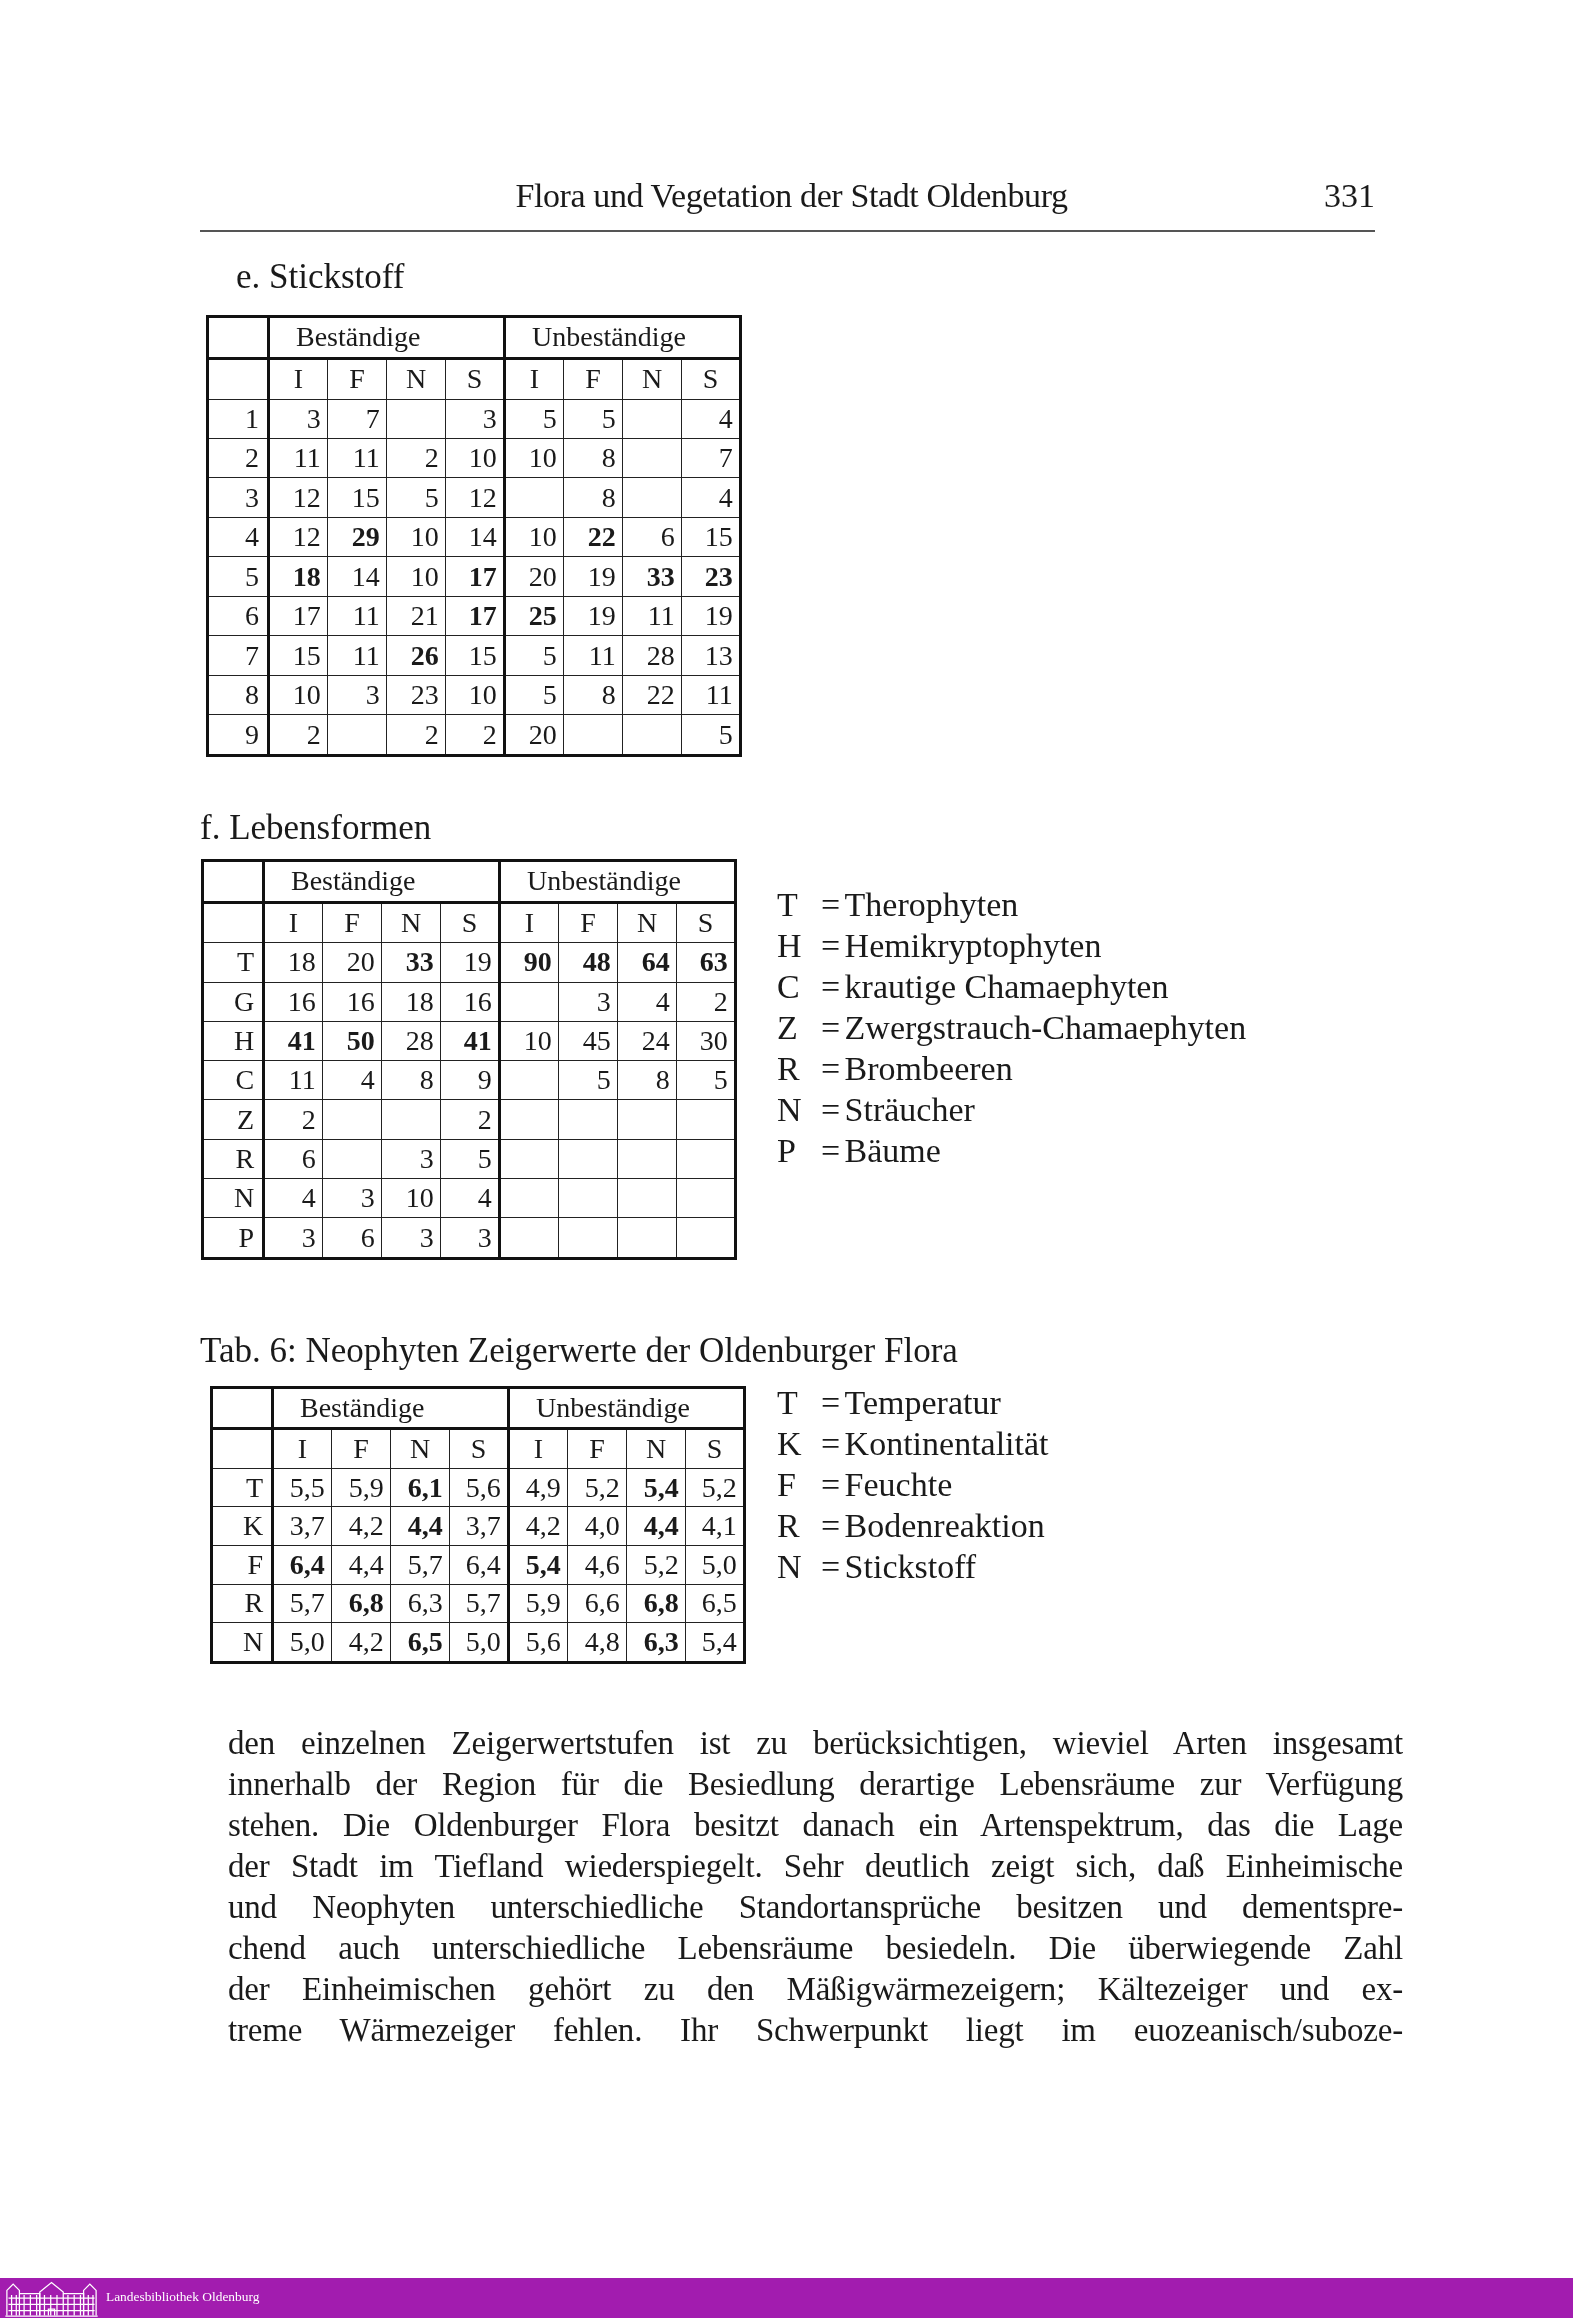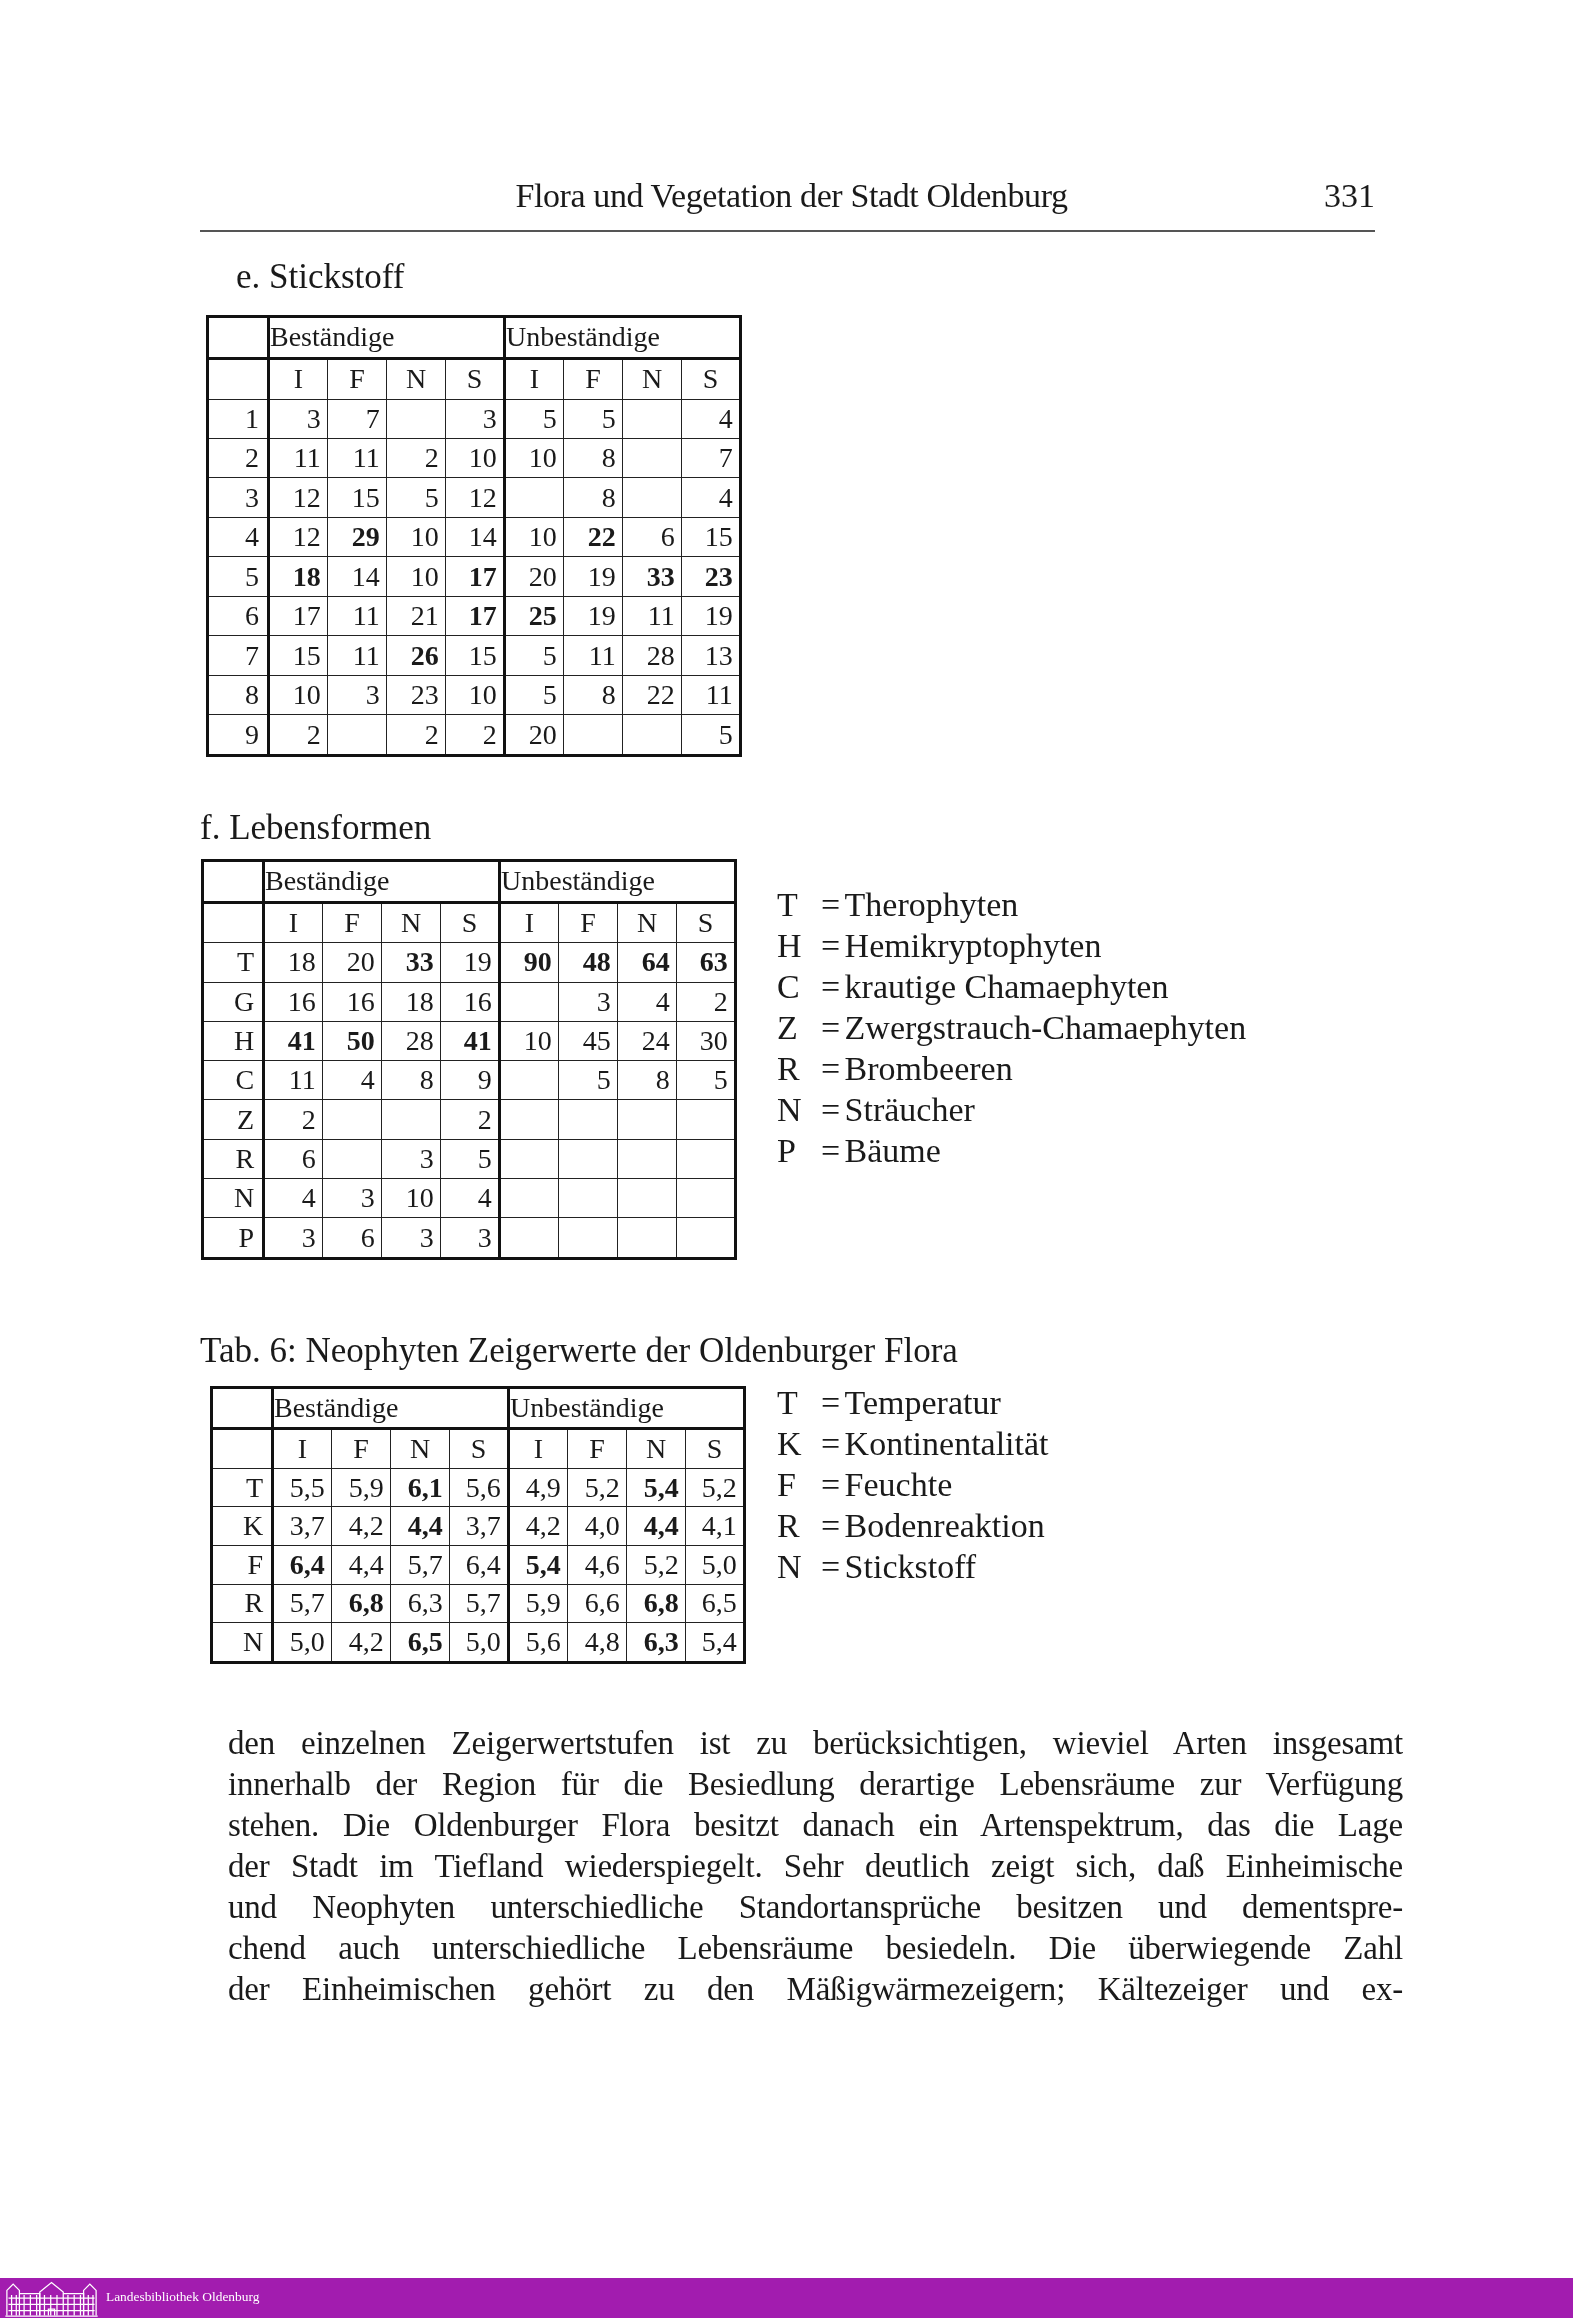--- a/index.html
+++ b/index.html
@@ -8,21 +8,21 @@
   .abs { position:absolute; }
   .running-head { top:172px; left:200px; width:1175px; height:47px; font-size:34px; line-height:47px; }
   .running-title { position:absolute; left:8px; right:0; text-align:center; letter-spacing:-0.4px; }
   .page-num { position:absolute; right:0; top:0; }
   .head-rule { top:230px; left:200px; width:1175px; height:2.4px; background:#555; }
   .section-title { font-size:35px; line-height:42px; left:200px; white-space:nowrap; }
   table.grid { position:absolute; border-collapse:collapse; border:3.1px solid #111; table-layout:fixed;
                font-family:"Liberation Serif","DejaVu Serif",serif; font-size:28px; color:#1a1a1a; }
   table.grid td { border:1.6px solid #222; padding:0 6.3px 0 4.7px; text-align:right; vertical-align:middle; overflow:hidden; white-space:nowrap; }
   table.grid td.lbl { border-right:3.1px solid #111; text-align:right; padding-right:7.9px; }
-  table.grid td.grp { text-align:left; padding-left:0; }
+  table.grid td.grp { text-align:left; padding-left:26px; }
   table.grid tr.grp-row td { border-bottom:3.1px solid #111; }
   table.grid td.sep { border-right:3.1px solid #111; }
   table.grid td.c { text-align:center; padding:0; }
   table.grid td.b { font-weight:bold; }
   col.lblc { width:61px; }
   col.dc { width:59px; }
   .legend { font-size:34px; line-height:41px; white-space:nowrap; }
   .legend .key { display:inline-block; width:44px; }
   .legend .eq { display:inline-block; width:23.6px; }
   .body-text { left:200px; width:1175px; top:1723px; font-size:33px; line-height:41px; text-align:justify; letter-spacing:-0.2px;margin-left:28px; }
@@ -398,20 +398,21 @@
   </div>
 
 <div class="abs body-text" id="body-text">
     <span class="ln">den einzelnen Zeigerwertstufen ist zu berücksichtigen, wieviel Arten insgesamt</span>
     <span class="ln">innerhalb der Region für die Besiedlung derartige Lebensräume zur Verfügung</span>
     <span class="ln">stehen. Die Oldenburger Flora besitzt danach ein Artenspektrum, das die Lage</span>
     <span class="ln">der Stadt im Tiefland wiederspiegelt. Sehr deutlich zeigt sich, daß Einheimische</span>
     <span class="ln">und Neophyten unterschiedliche Standortansprüche besitzen und dementspre-</span>
     <span class="ln">chend auch unterschiedliche Lebensräume besiedeln. Die überwiegende Zahl</span>
     <span class="ln">der Einheimischen gehört zu den Mäßigwärmezeigern; Kältezeiger und ex-</span>
+    <span class="ln">treme Wärmezeiger fehlen. Ihr Schwerpunkt liegt im euozeanisch/suboze-</span>
   </div>
 
 <div class="abs footer">
   <svg class="footer-logo" viewBox="0 0 118 46">
     <g fill="none" stroke="#ffffff" stroke-width="1.6">
       <path d="M2 44 V12 L10 4 L18 12 V44"></path>
       <path d="M18 16 H44 V44"></path>
       <path d="M44 44 V14 L59 2 L74 14 V44"></path>
       <path d="M74 16 H100 V44"></path>
       <path d="M100 44 V12 L108 4 L116 12 V44"></path>

